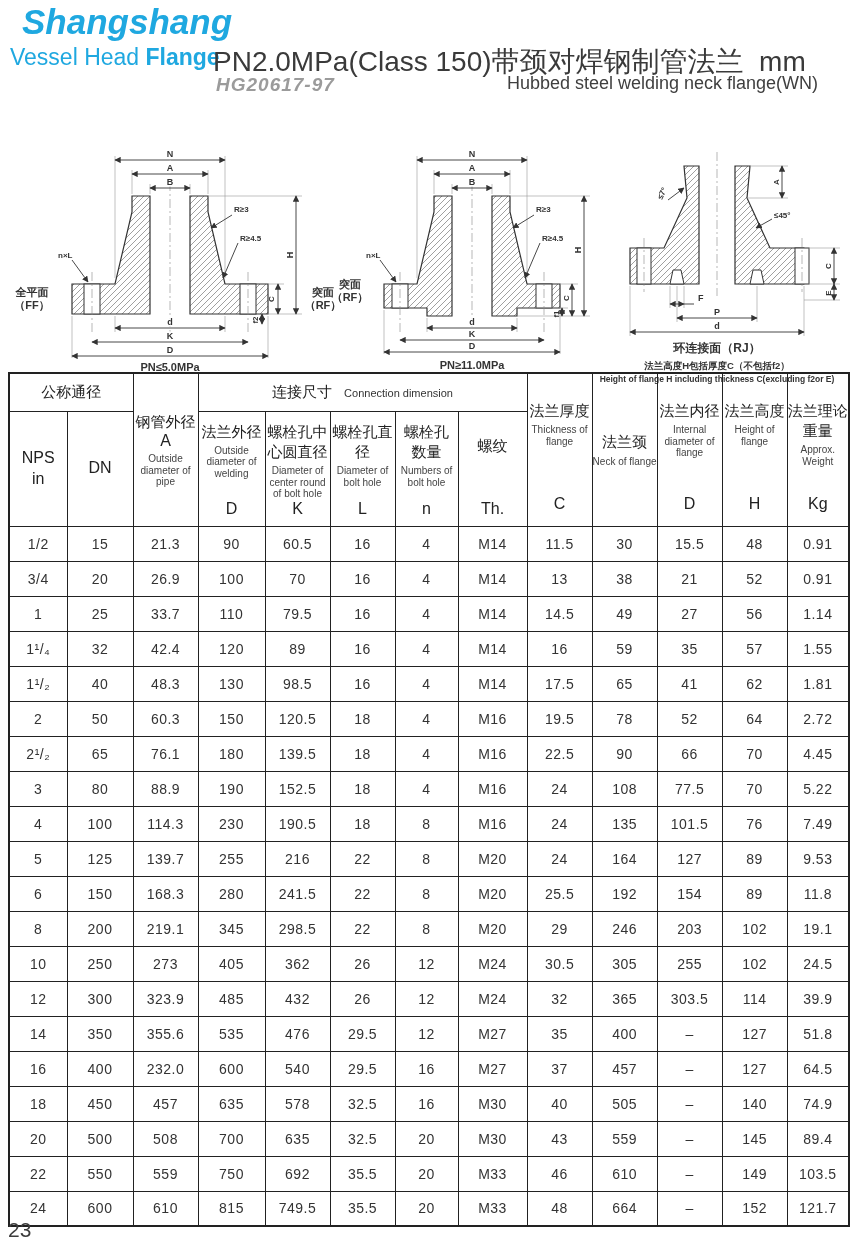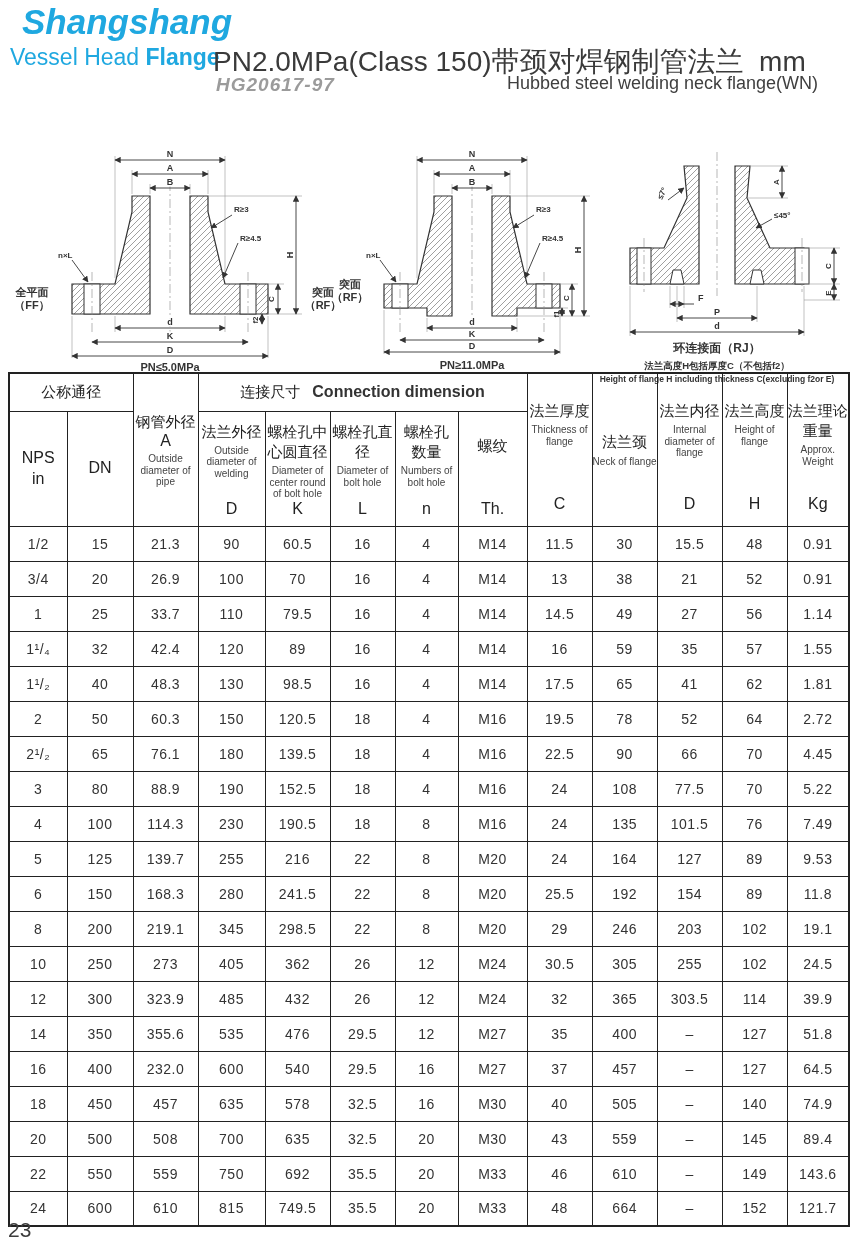--- a/index.html
+++ b/index.html
@@ -28,21 +28,21 @@
 
   
   .spec-table { position:absolute; left:8px; top:372px; border-collapse:collapse; table-layout:fixed; width:841px; border:2px solid #222; }
   .spec-table th, .spec-table td { border:1px solid #222; text-align:center; vertical-align:middle; font-weight:normal; }
   .spec-table td { height:35px; font-size:14px; color:#333; letter-spacing:.5px; }
   .row-top th { height:38px; }
   .row-sub th { height:104px; }
   .cn  { font-size:15px; color:#222; line-height:1.35; }
   .en  { font-size:10px; color:#444; line-height:1.15; margin-top:3px; }
   .sym { font-size:16px; color:#222; }
-  .group-en { font-size:16px; color:#333; margin-left:12px; font-weight:bold; }
+  .group-en { font-size:11px; color:#333; margin-left:12px; font-weight:normal; }
   .hwrap { display:flex; flex-direction:column; align-items:center; justify-content:center; height:100%; padding:4px 2px; }
   .hwrap.top { justify-content:flex-start; padding-top:10px; }
   .hwrap .bottom { margin-top:auto; padding-bottom:4px; }
   .tallwrap { display:flex; flex-direction:column; align-items:center; justify-content:flex-start; height:142px; padding-top:22px; }
   .tallwrap .bottom { margin-top:auto; padding-bottom:8px; }
   .nps-lines { font-size:16px; line-height:1.3; color:#222; }
 
   .page-number { position:absolute; left:8px; top:1218px; font-size:21px; color:#3d3d3d; }
 </style>
 </head>
@@ -642,21 +642,21 @@
           <td>559</td>
           <td>750</td>
           <td>692</td>
           <td>35.5</td>
           <td>20</td>
           <td>M33</td>
           <td>46</td>
           <td>610</td>
           <td>–</td>
           <td>149</td>
-          <td>143.6</td>
+          <td>103.5</td>
         </tr>
         <tr>
           <td>24</td>
           <td>600</td>
           <td>610</td>
           <td>815</td>
           <td>749.5</td>
           <td>35.5</td>
           <td>20</td>
           <td>M33</td>

